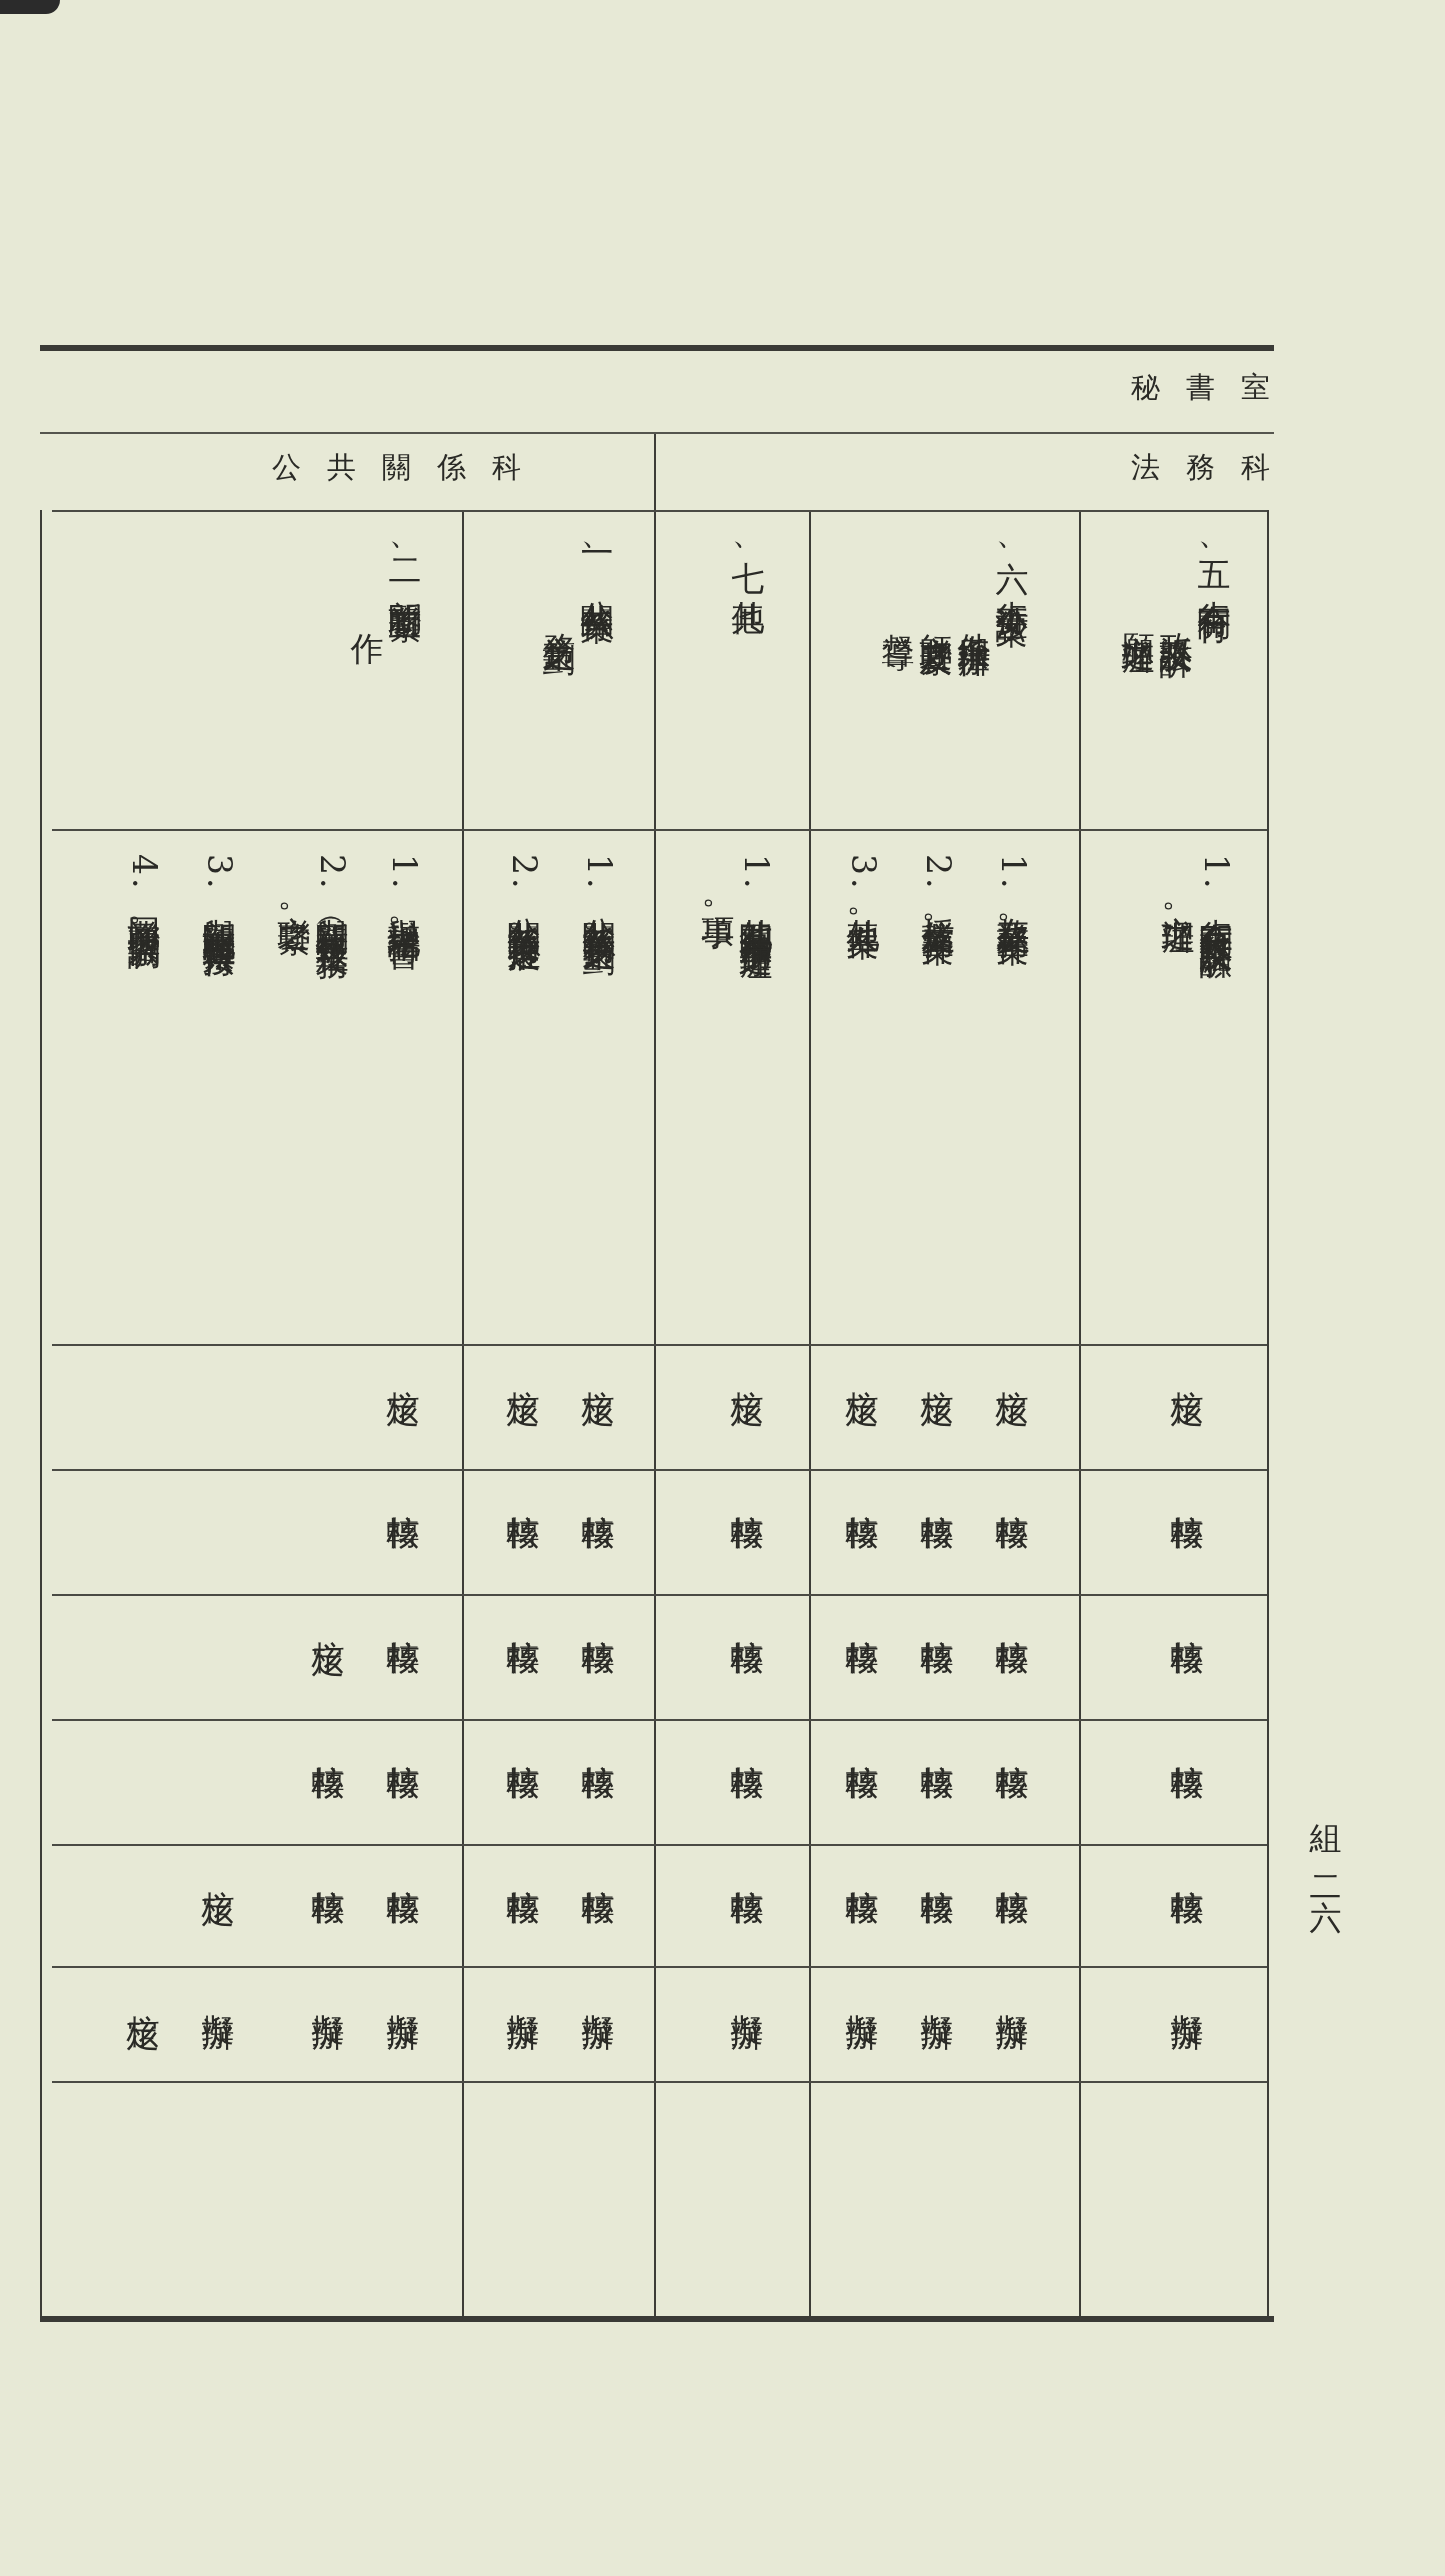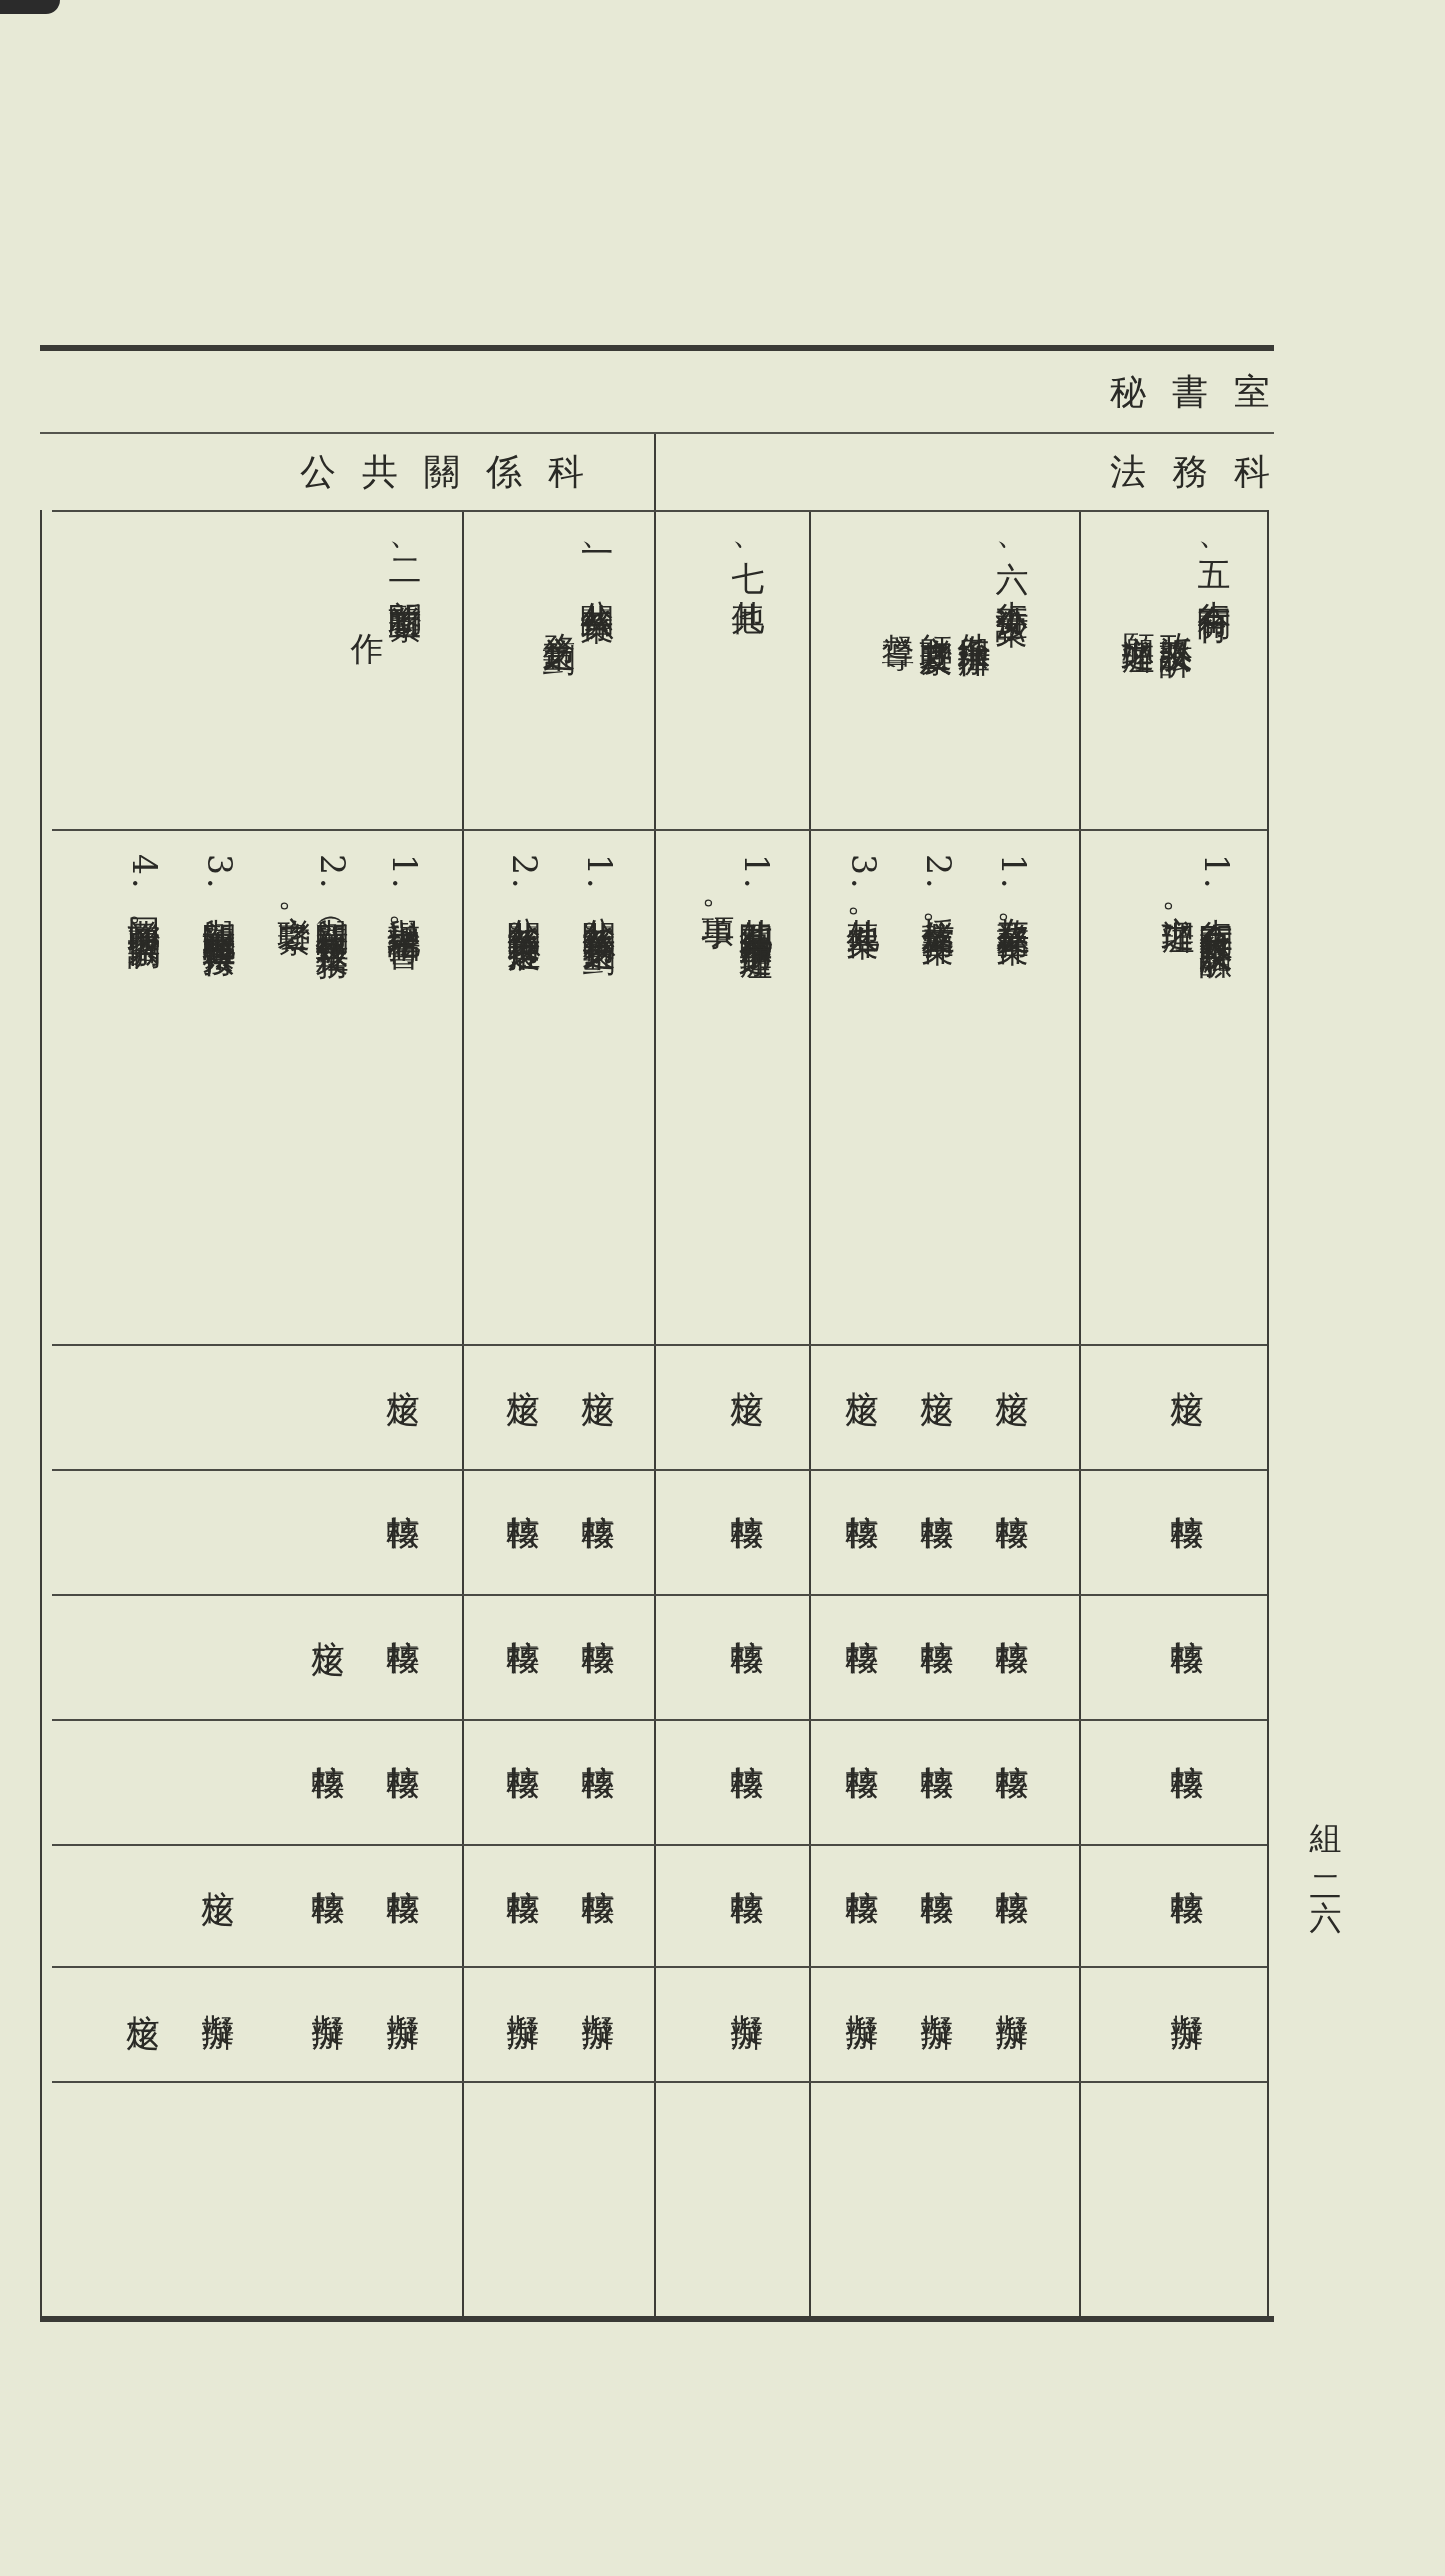--- a/index.html
+++ b/index.html
@@ -7,37 +7,37 @@
     width: 1446px; height: 2576px; position: relative; overflow: hidden;
     background: #e7e9d6;
     font-family: "DejaVu Serif", "Liberation Serif", serif;
     color: #2a2a26;
   }
   .corner { position: absolute; left: 0; top: 0; width: 60px; height: 14px; background: #2b2b2b; border-bottom-right-radius: 40px; }
   .rule-thick { position: absolute; left: 40px; width: 1234px; height: 6px; background: #3a3a36; }
   .rule-thin { position: absolute; left: 40px; width: 1234px; height: 2px; background: #55554e; }
   .vline { position: absolute; width: 1.5px; background: #3d3d38; }
   .hline { position: absolute; height: 2px; background: #4a4a44; }
-  .title { position: absolute; font-size: 36px; letter-spacing: 26px; white-space: nowrap; }
+  .title { position: absolute; font-size: 29px; letter-spacing: 26px; white-space: nowrap; }
   .vt { position: absolute; writing-mode: vertical-rl; font-size: 33px; line-height: 38px; letter-spacing: 3px; white-space: pre; }
   .auth { position: absolute; writing-mode: vertical-rl; font-size: 33px; line-height: 36px; letter-spacing: 2px; }
   .side { position: absolute; writing-mode: vertical-rl; font-size: 32px; letter-spacing: 22px; }
 </style>
 </head>
 <body>
 
 <div class="corner"></div>
 
 <div class="rule-thick" style="top:345px;"></div>
 <div class="title" style="right:150px; top:368px;">秘書室</div>
 <div class="rule-thin" style="top:432px;"></div>
 
 <div class="vline" style="left:654px; top:434px; height:1885px;"></div>
 <div class="title" style="right:150px; top:448px;font-family:Liberation Serif, serif;">法務科</div>
-<div class="title" style="left:272px; top:448px;margin-left:28px;">公共關係科</div>
+<div class="title" style="left:272px; top:448px;">公共關係科</div>
 
 <div class="vline" style="left:40px; top:510px; height:1809px;"></div>
 <div class="vline" style="left:1267px; top:510px; height:1809px;"></div>
 <div class="vline" style="left:1079px; top:510px; height:1809px;"></div>
 <div class="vline" style="left:809px; top:510px; height:1809px;"></div>
 <div class="vline" style="left:462px; top:510px; height:1809px;"></div>
 
 <div class="hline" style="left:52px; top:510px; width:1215px;"></div>
 <div class="hline" style="left:52px; top:829px; width:1215px;"></div>
 <div class="hline" style="left:52px; top:1344px; width:1215px;"></div>

